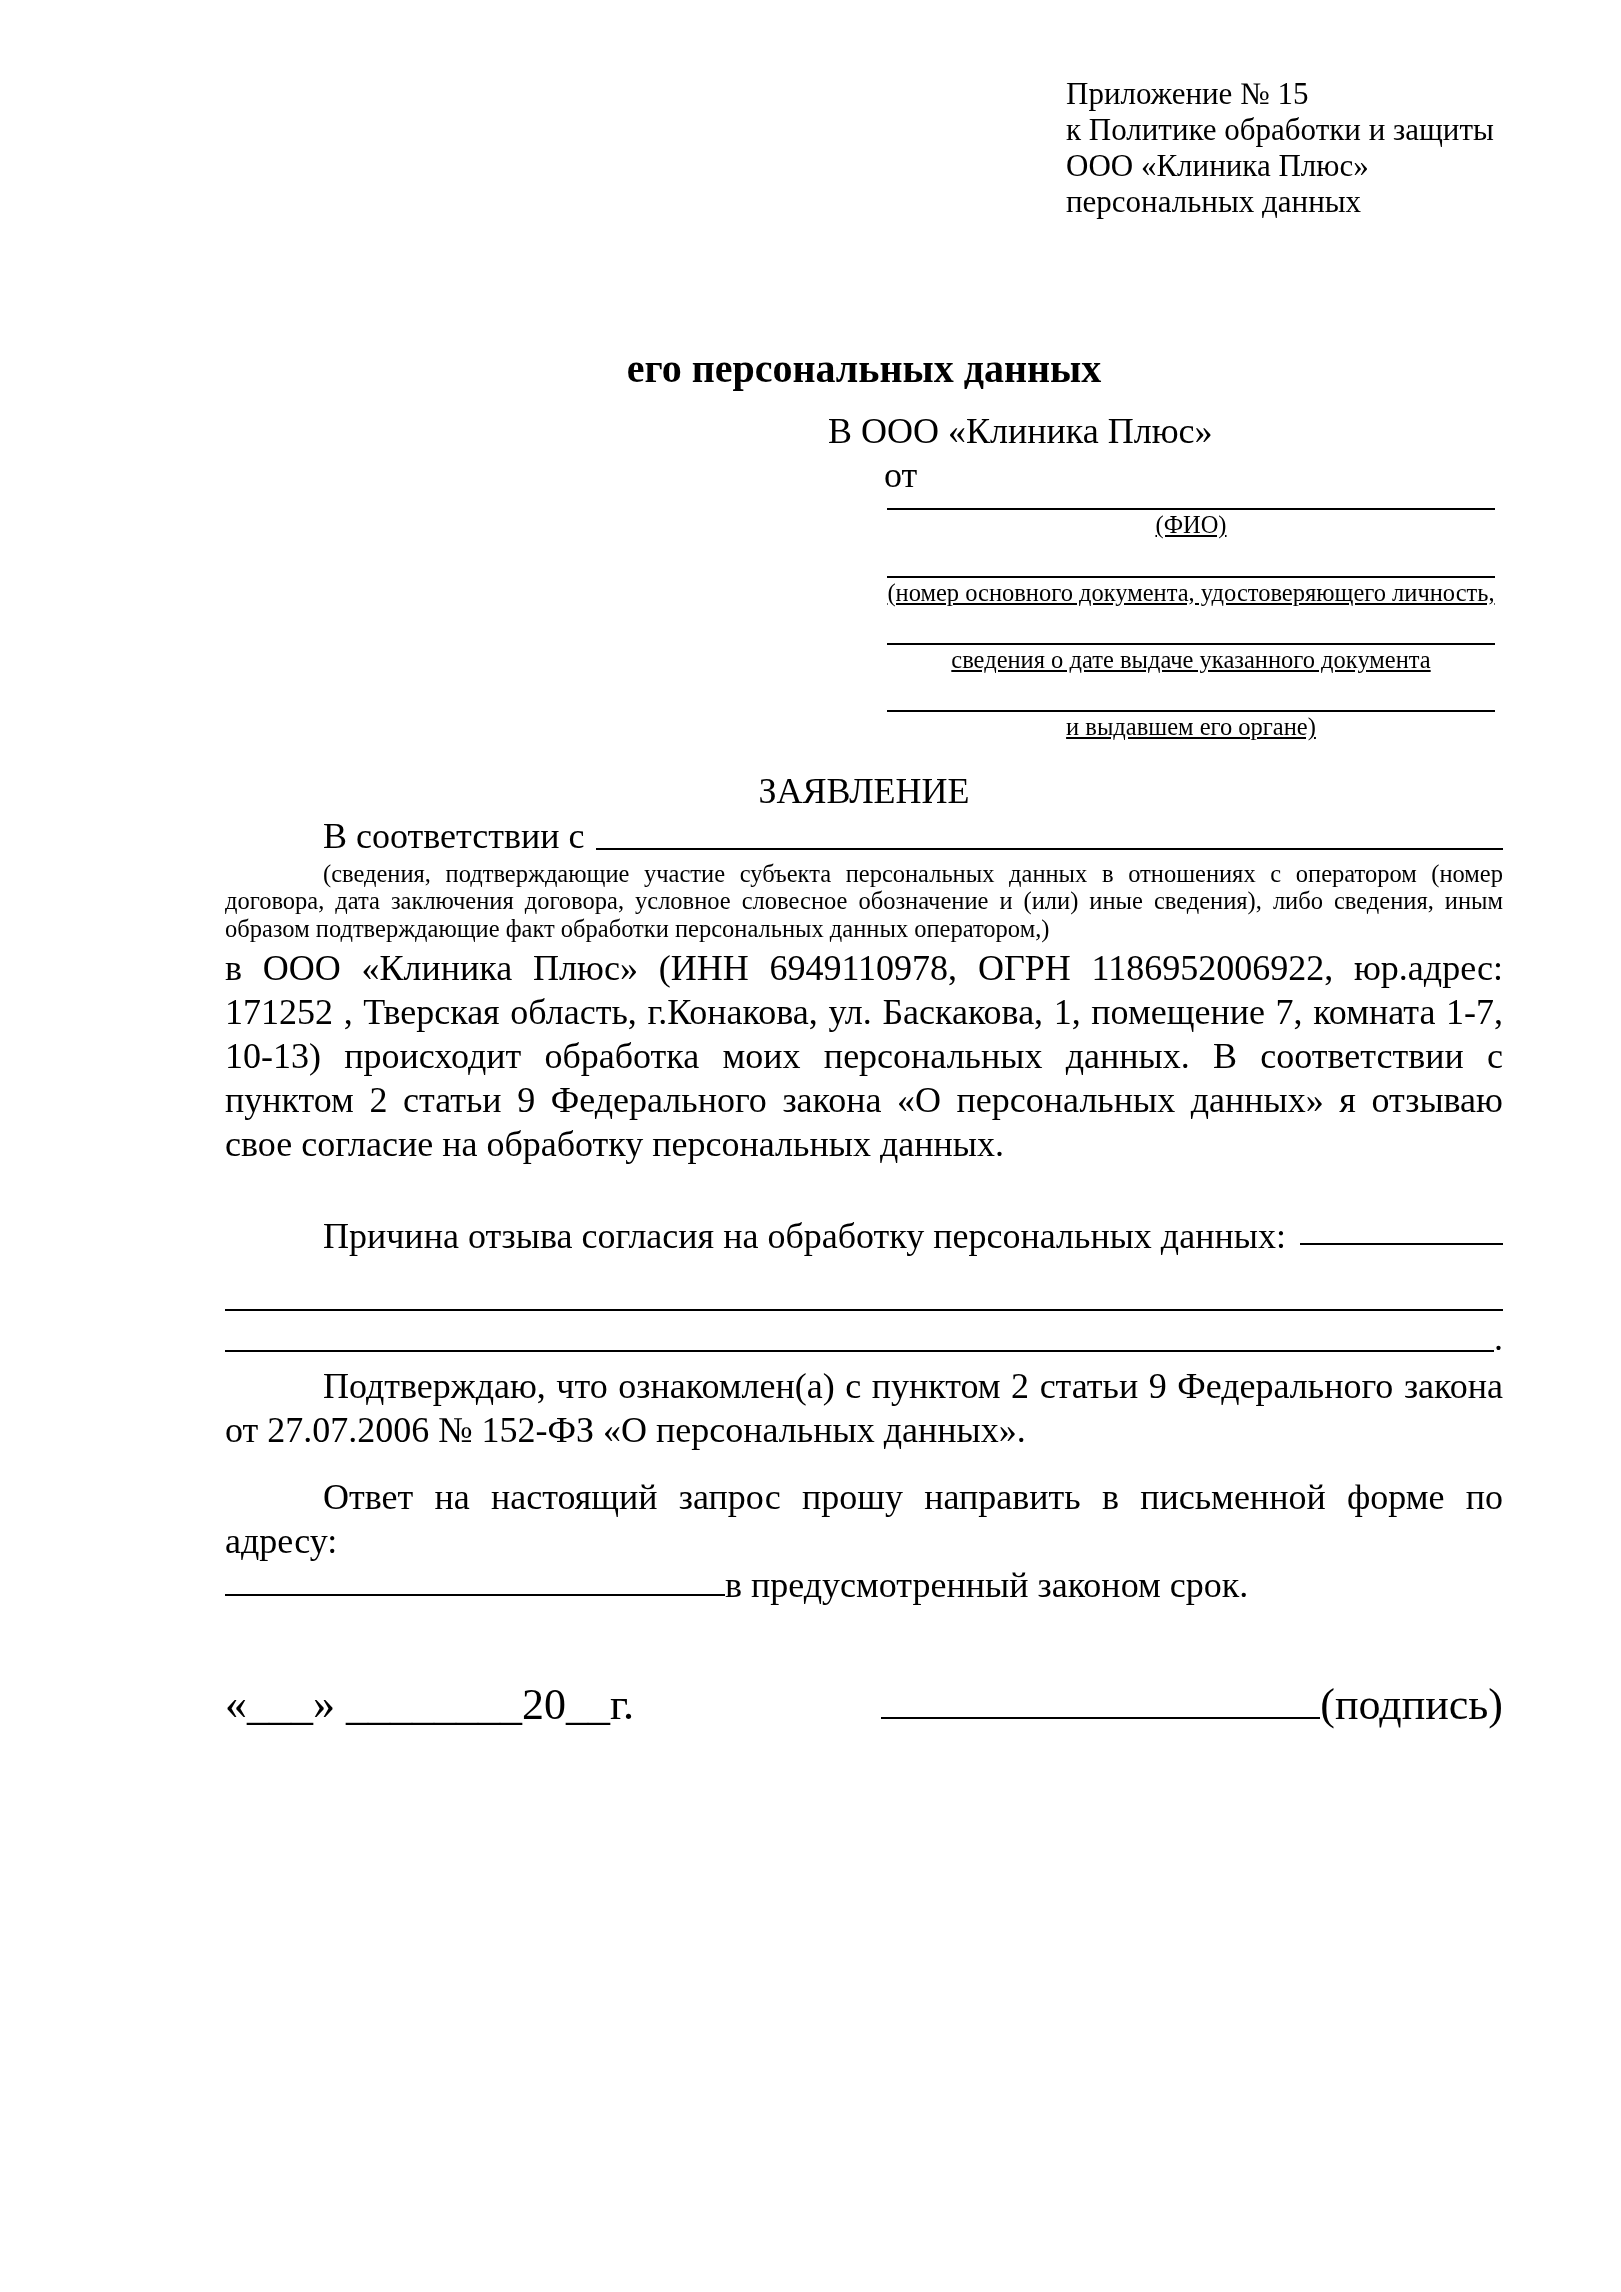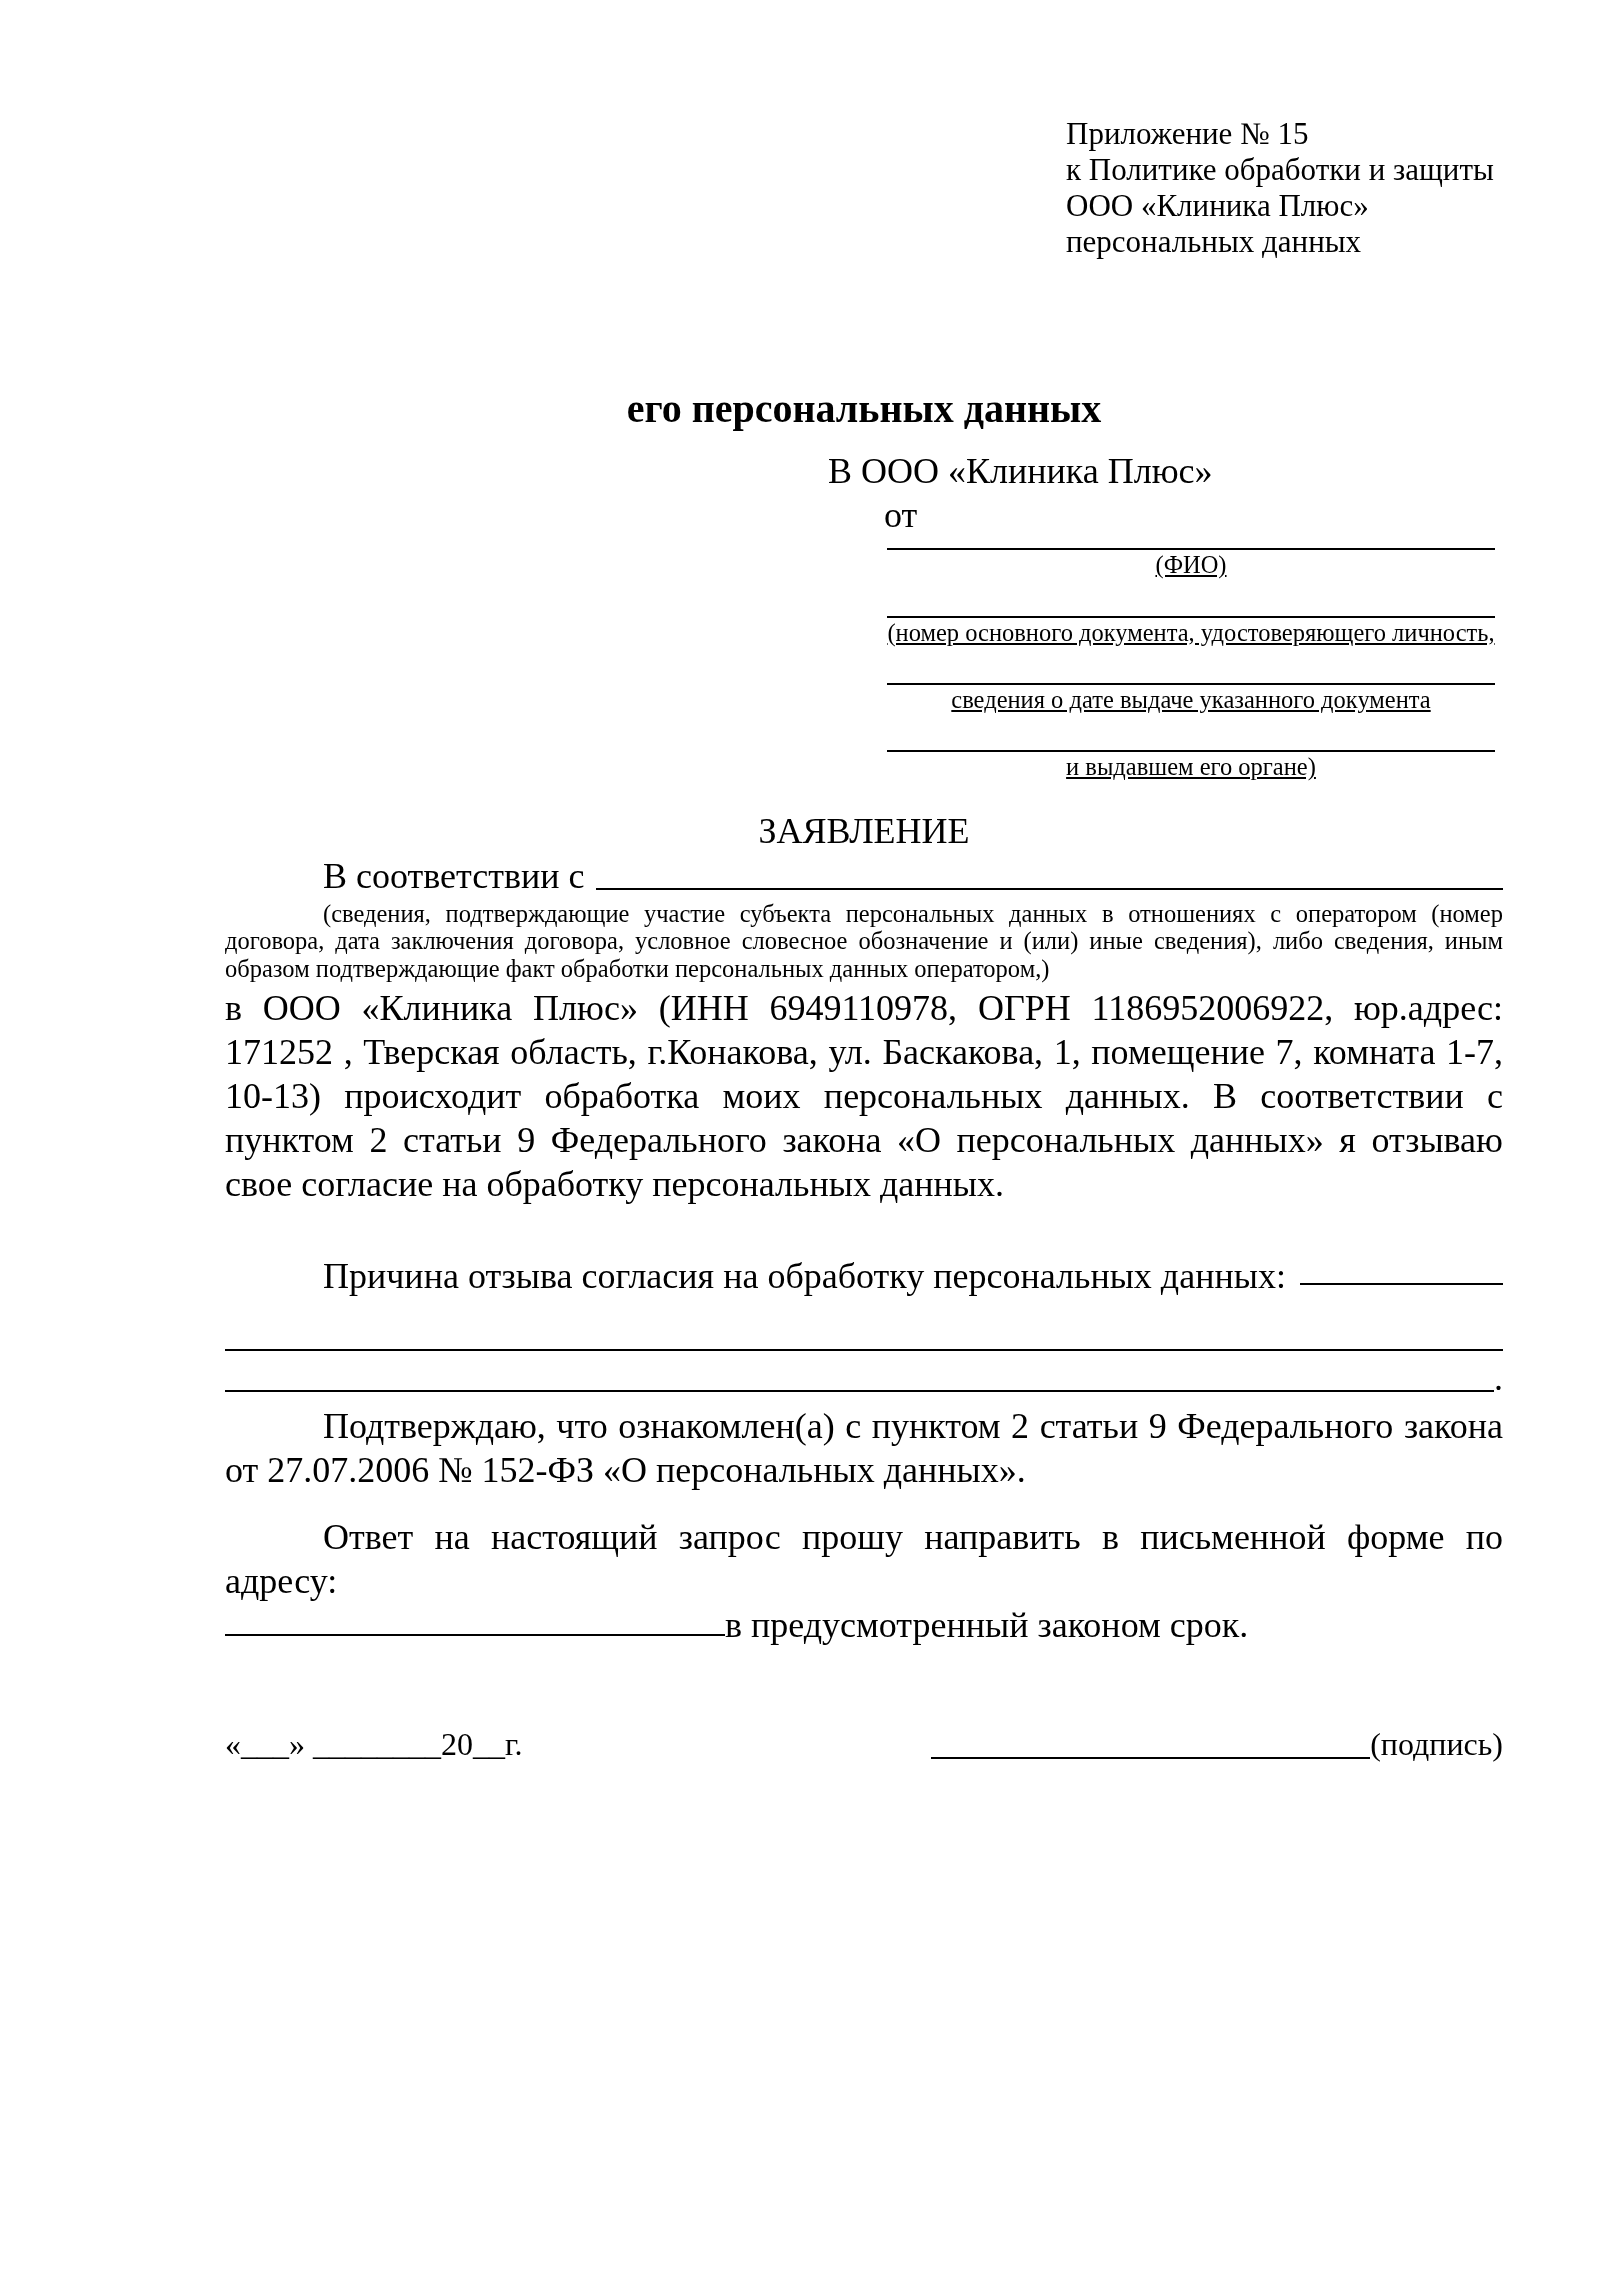--- a/index.html
+++ b/index.html
@@ -1,18 +1,18 @@
 <!DOCTYPE html>
 <html><head>
 <meta charset="utf-8">
 <style>
   html,body{margin:0;padding:0;background:#e8e8e8;}
   .page{
     width:1621px;height:2293px;background:#ffffff;margin:0 auto;
-    box-sizing:border-box;padding:116px 118px 0 225px;
+    box-sizing:border-box;padding:76px 118px 0 225px;
     font-family:"Liberation Serif","DejaVu Serif",serif;color:#000;
     position:relative;overflow:hidden;
   }
   
   .header-block{margin-left:841px;font-size:31px;line-height:36px;}
   
   .doc-title{margin-top:123px;text-align:center;font-weight:bold;font-size:40px;line-height:51px;}
   
   .addressee{margin-top:14.7px;margin-left:603px;width:675px;font-size:36px;line-height:44px;}
   .addr-to{white-space:nowrap;}
@@ -33,21 +33,21 @@
   .reason-text{margin-left:98px;white-space:nowrap;}
   .reason-blank{flex:1;margin-left:13.7px;}
   .blankline-full{height:41px;border-bottom:2.9px solid #000;margin-top:9.8px;}
   .blankline-dotted{display:flex;align-items:flex-end;font-size:36px;line-height:44px;height:49px;}
   .bl2-line{flex:1;}
   .confirm{font-size:36px;line-height:44px;text-align:justify;text-indent:98px;margin-top:3.9px;}
   .resp1{font-size:36px;line-height:44px;text-indent:98px;text-align:justify;text-align-last:justify;margin-top:23px;}
   .resp2{display:flex;align-items:center;font-size:36px;line-height:44px;}
   .resp2-blank{width:500px;}
   .footer-row{margin-top:51px;display:flex;justify-content:space-between;align-items:flex-end;
-    font-size:32px;line-height:45px;}
+    font-size:44px;line-height:45px;}
   .sig-group{display:flex;align-items:flex-end;margin-top:24px;}
   .sig-blank{width:439px;}
 </style>
 </head>
 <body>
 
 <div class="page">
 
   <div class="header-block">
     <div>Приложение № 15</div>

